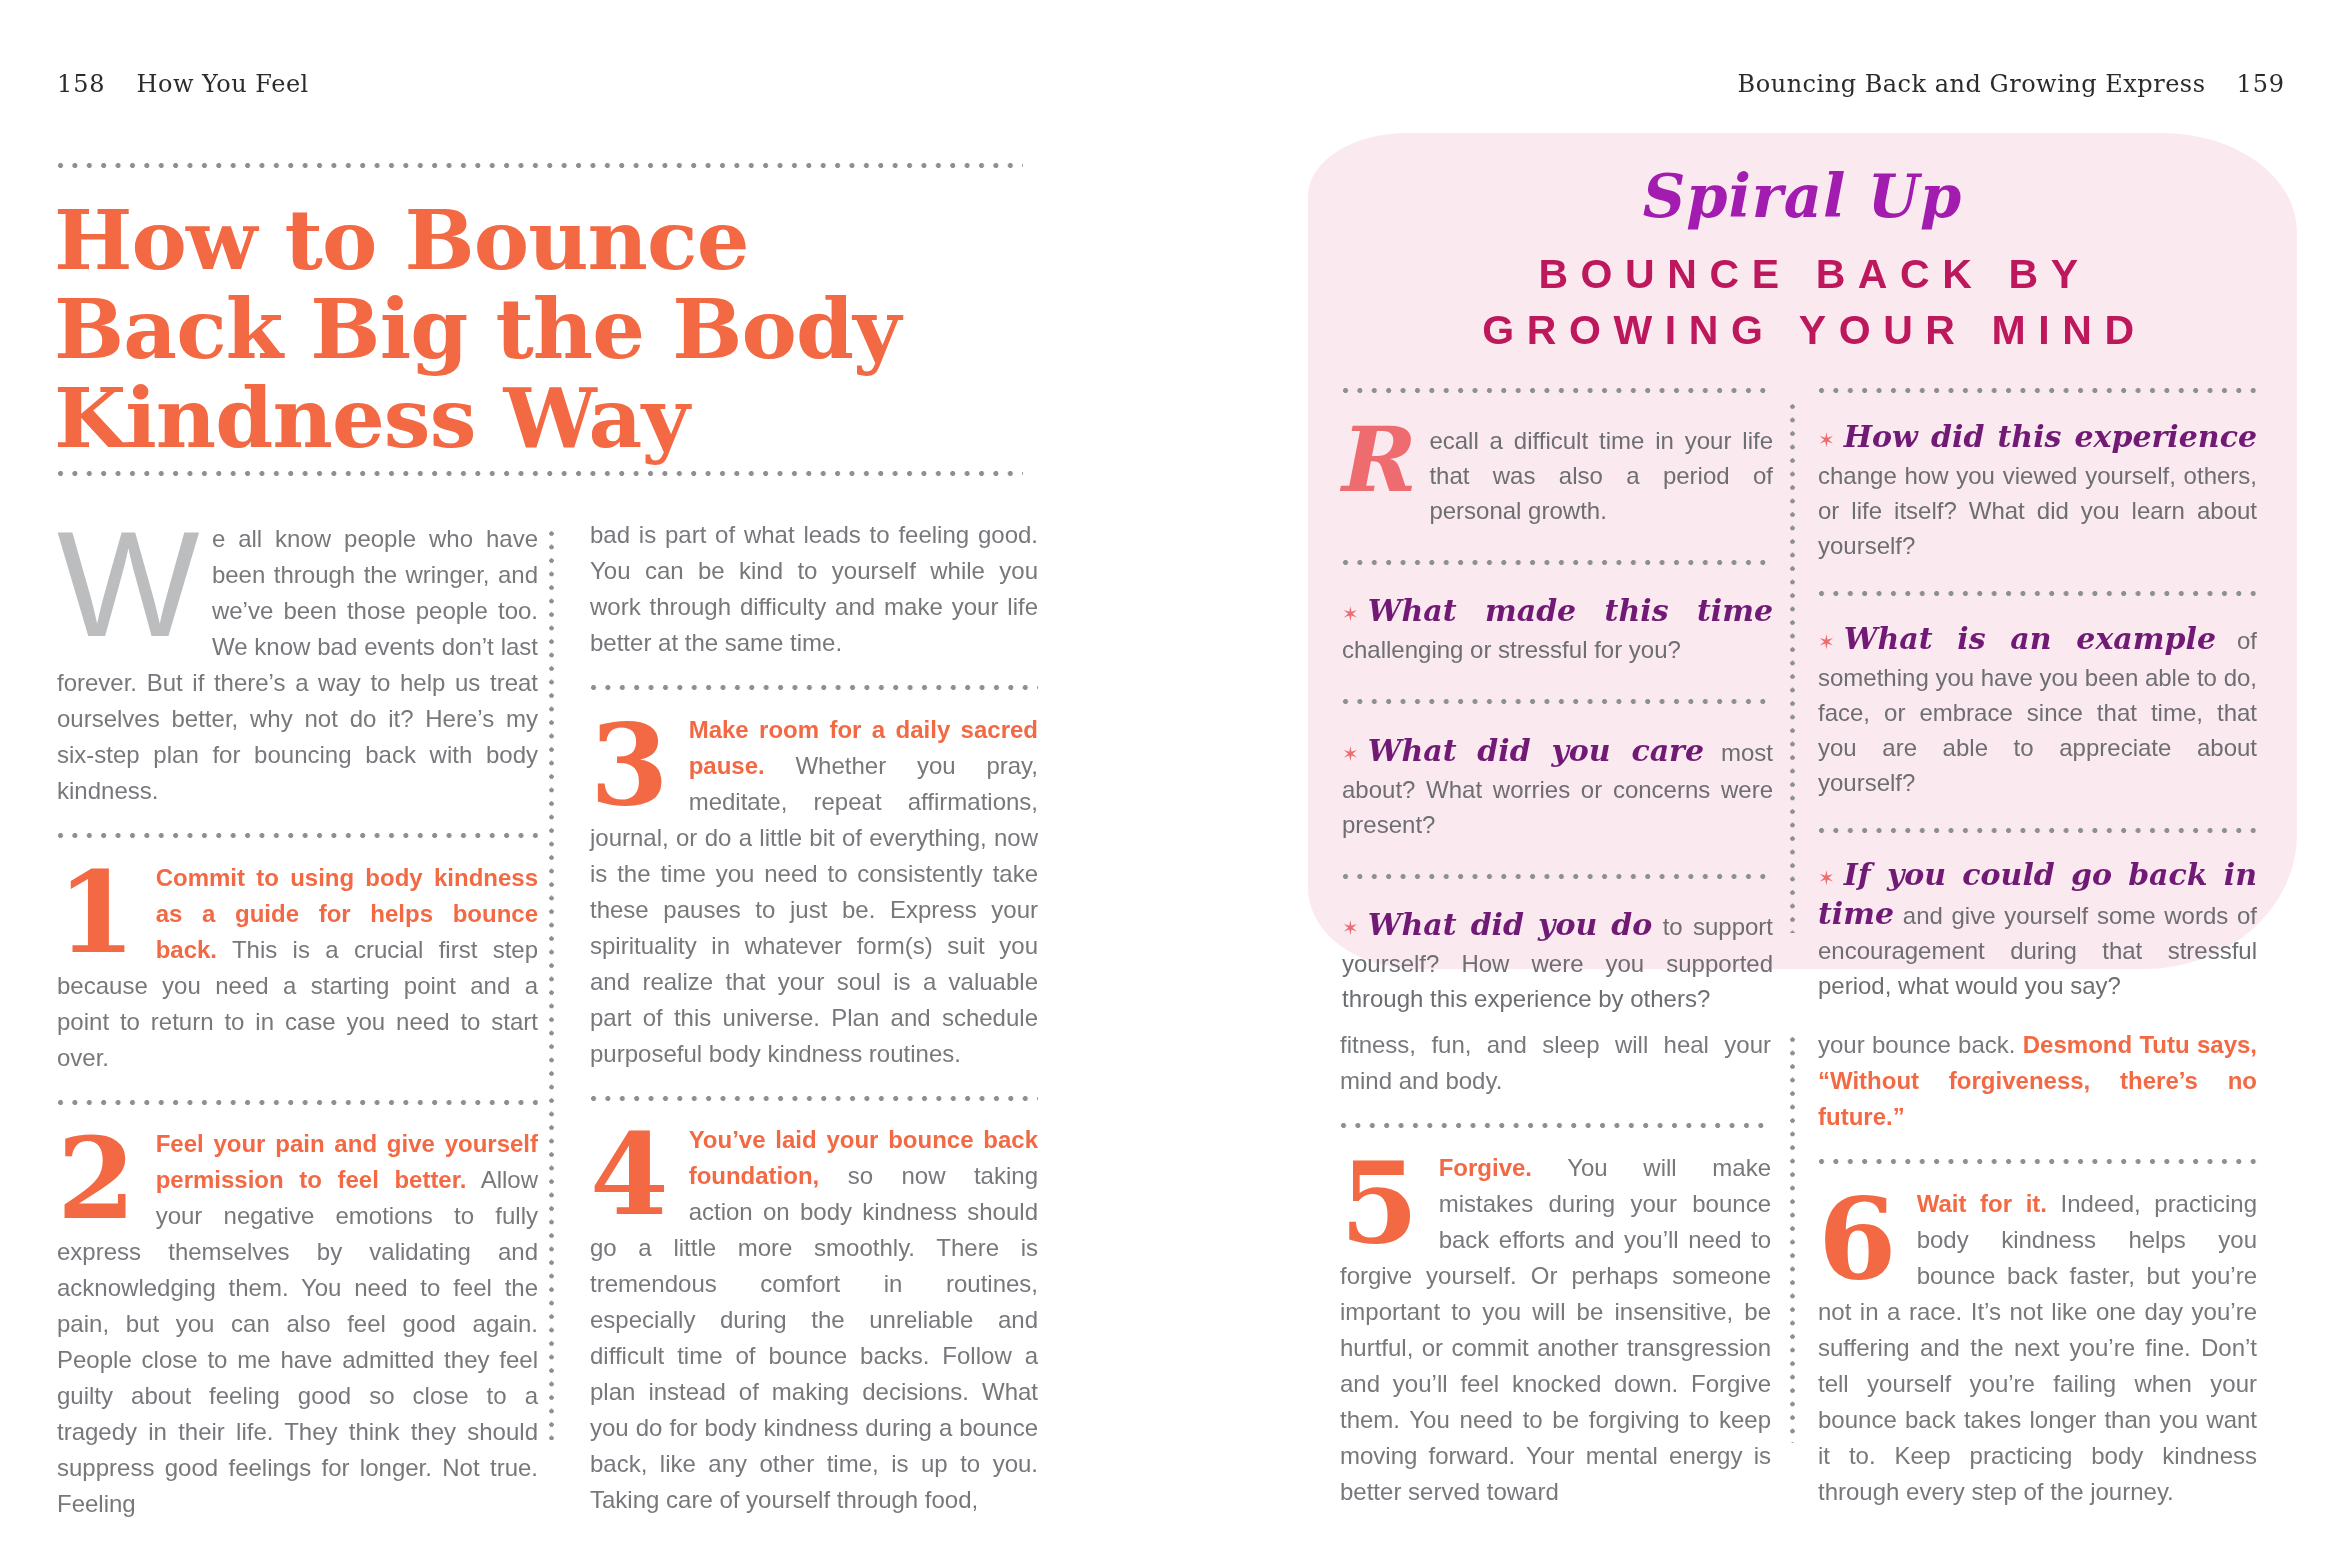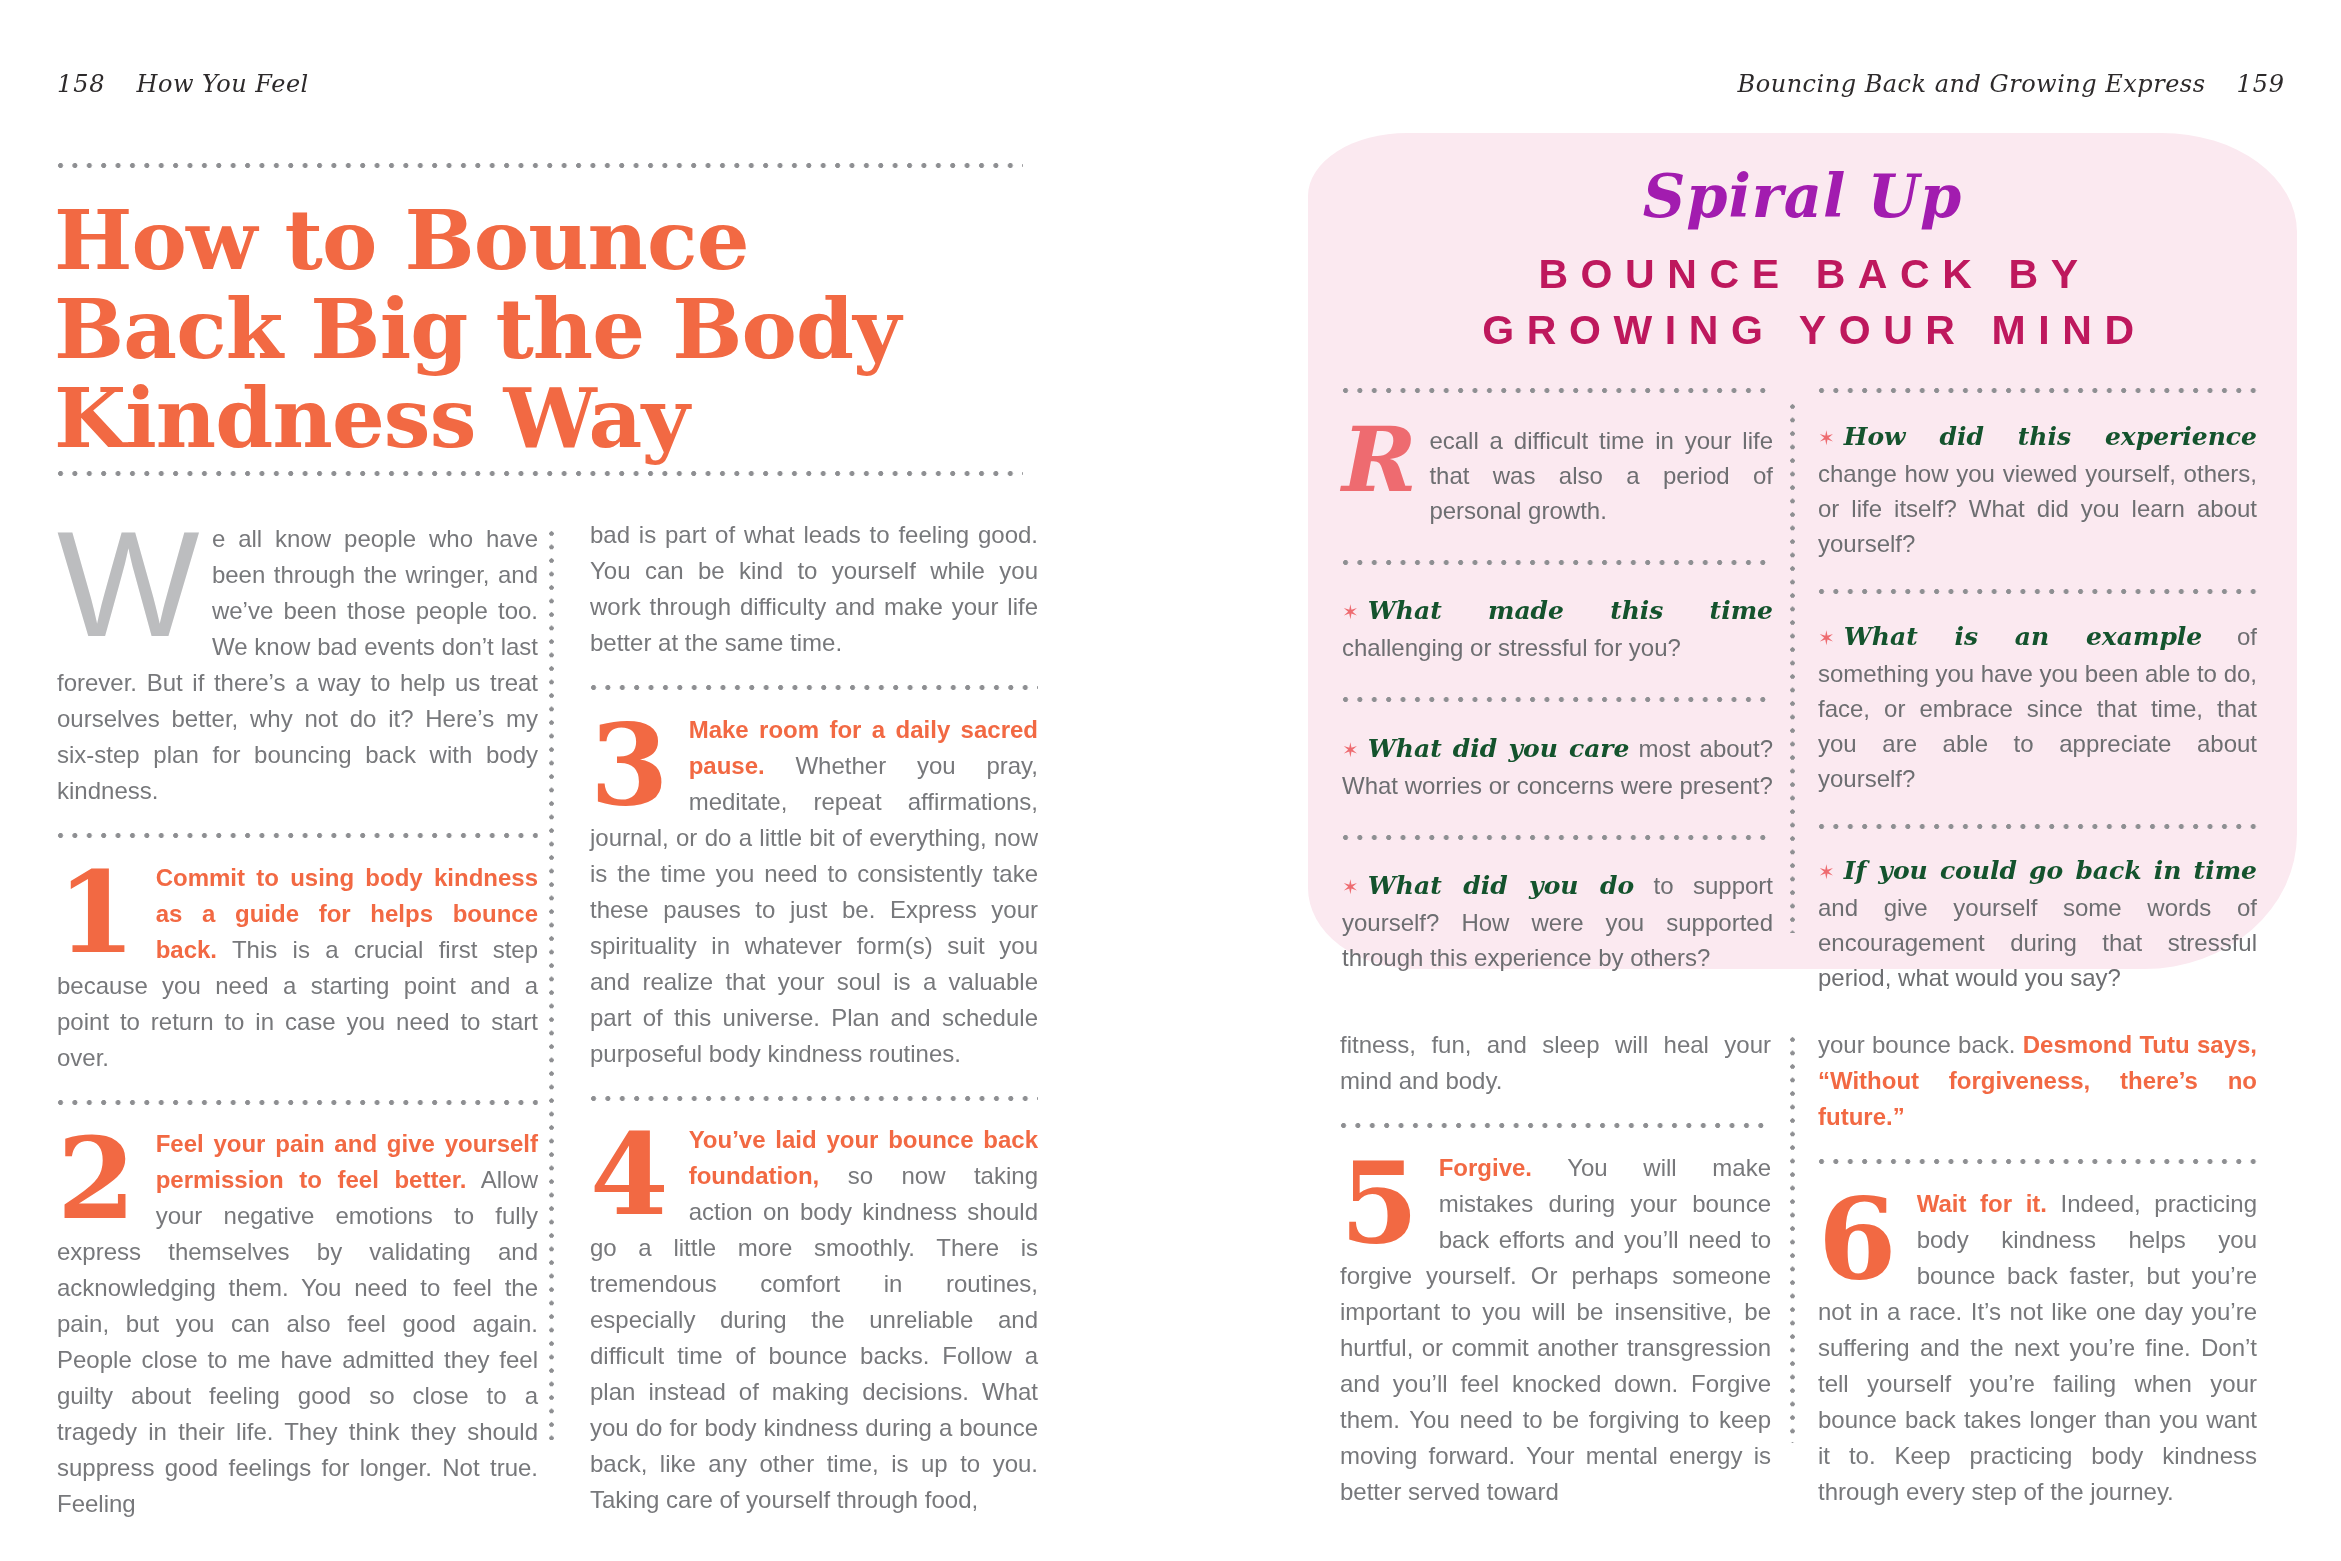--- a/index.html
+++ b/index.html
@@ -4,21 +4,21 @@
 <style>
   * { margin:0; padding:0; box-sizing:border-box; }
   html,body { background:#ffffff; }
   .spread {
     position:relative; width:2342px; height:1561px; background:#ffffff;
     font-family:"Liberation Sans", sans-serif; overflow:hidden;
   }
   
   .runhead {
     position:absolute; top:70px; font-family:"DejaVu Serif", serif;
-    font-size:24px; color:#2d2a2b; letter-spacing:0.5px;font-style:italic;
+    font-size:24px; color:#2d2a2b; letter-spacing:0.5px;
   }
   .runhead .pgnum { letter-spacing:0.9px; }
   .runhead-left { left:57px; }
   .runhead-left .pgnum { margin-right:31px; }
   .runhead-right { right:57px; text-align:right; }
   .runhead-right .pgnum { margin-left:31px; }
   
   .dots-h {
     height:7.2px; background-repeat:repeat-x;
     background-image:radial-gradient(circle at 3.6px 3.6px, #8e8f92 2.3px, rgba(0,0,0,0) 2.8px);
@@ -62,21 +62,21 @@
   .box-caps {
     position:absolute; left:12px; top:113px; width:100%; text-align:center;
     font-size:41px; line-height:56px; font-weight:700;
     color:#be185d; letter-spacing:12.6px;
   }
   .box-col { position:absolute; font-size:24px; line-height:35px; color:#6d6e71; text-align:justify; }
   .box-col-left  { left:34px;  top:254px; width:431px; }
   .box-col-right { left:510px; top:254px; width:439px; }
   .box-item .script {
     font-family:"DejaVu Serif", serif; font-style:italic; font-weight:700;
-    font-size:25px; color:#14532d;
+    font-size:30px; color:#701a75;
   }
   .star { color:#ee6b70; font-size:20px; margin-right:9px; font-style:normal; }
   .dropcap-r {
     float:left; font-family:"DejaVu Serif", serif; font-style:italic; font-weight:700;
     font-size:90px; line-height:72px; color:#ee6b70; margin:0 12.6px 0 0;
   }
   .box-col-left  .sep { margin:31px 0 27px 0; }
   .box-col-right .sep { margin:27px 0 23.4px 0; }
   
   .rb-col-left  { left:1340px; top:1027px; width:431px; }

